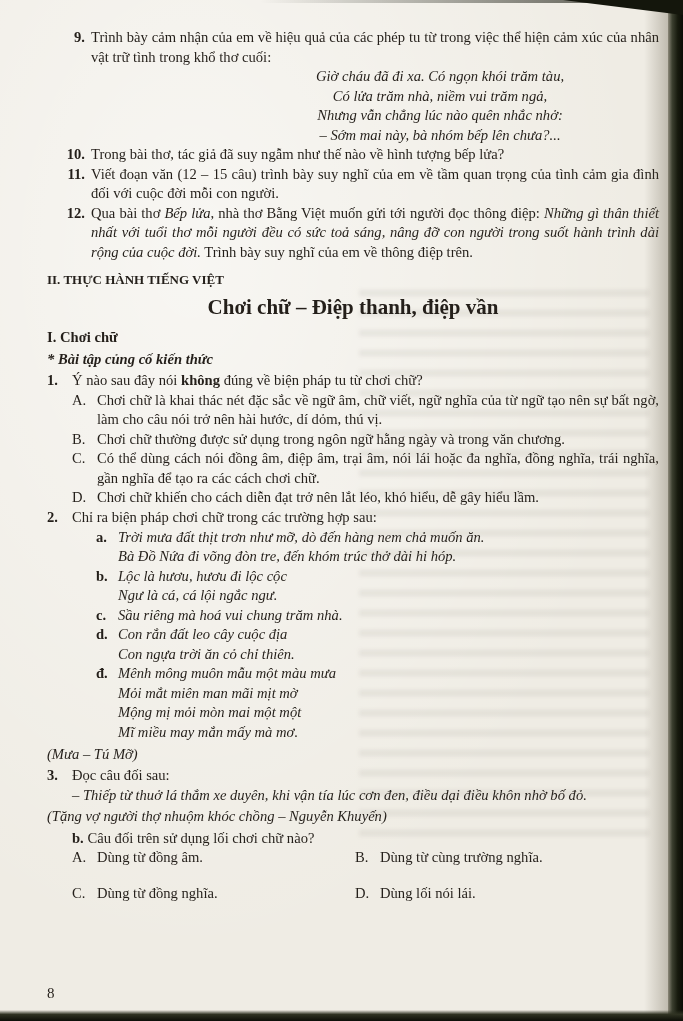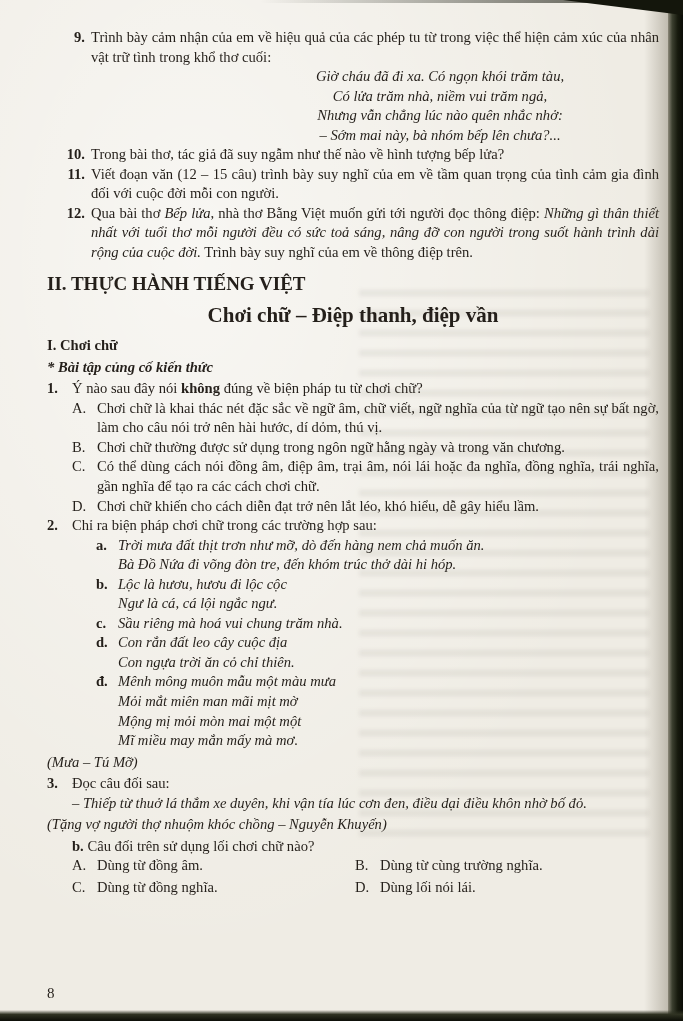--- a/index.html
+++ b/index.html
@@ -53,21 +53,21 @@
   .content { position: absolute; left: 47px; top: 28px; width: 612px; }
   .just { text-align: justify; }
   .b  { font-weight: bold; }
   .it { font-style: italic; }
 
   .qrow { display: flex; }
   .qrow .qnum { flex: 0 0 44px; text-align: right; padding-right: 6px; font-weight: bold; }
   .qrow .qbody { flex: 1; text-align: justify; }
   .poem { font-style: italic; padding-left: 130px; text-align: center; }
 
-  .sec-heading { font-size: 19px; font-weight: bold; margin: 8px 0 5px; }
+  .sec-heading { font-size: 13px; font-weight: bold; margin: 8px 0 5px; }
   .sec-subtitle { font-size: 21px; font-weight: bold; text-align: center; margin: 0 0 7px; }
   .part-heading { font-weight: bold; margin: 0 0 2px; }
   .practice-label { font-weight: bold; font-style: italic; margin: 0 0 2px; }
 
   .numq { display: flex; }
   .numq .nnum { flex: 0 0 25px; font-weight: bold; }
   .numq .nbody { flex: 1; text-align: justify; }
 
   .opt { display: flex; margin-left: 25px; }
   .opt .olabel { flex: 0 0 25px; }
@@ -77,21 +77,21 @@
   .citem .clabel { flex: 0 0 22px; font-weight: bold; }
   .citem .clines { flex: 1; font-style: italic; text-align: left; }
 
   .attr { font-style: italic; margin: 2px 0; }
   .attr-inset { padding-right: 170px; }
 
   .couplet-line { padding-left: 50px; text-indent: -25px; font-style: italic; text-align: justify; }
 
   .subq { margin-left: 25px; }
 
-  .grid-opts { margin-left: 25px; display: grid; grid-template-columns: 283px 1fr; row-gap: 2px; }
+  .grid-opts { margin-left: 25px; display: grid; grid-template-columns: 283px 1fr; row-gap: 16px; }
   .gopt .olab { display: inline-block; width: 25px; }
 
   .page-num { position: absolute; left: 47px; bottom: 18px; font-size: 15px; }
 </style>
 </head>
 <body>
 
 <div class="page">
   <div class="bleed"></div>
 

